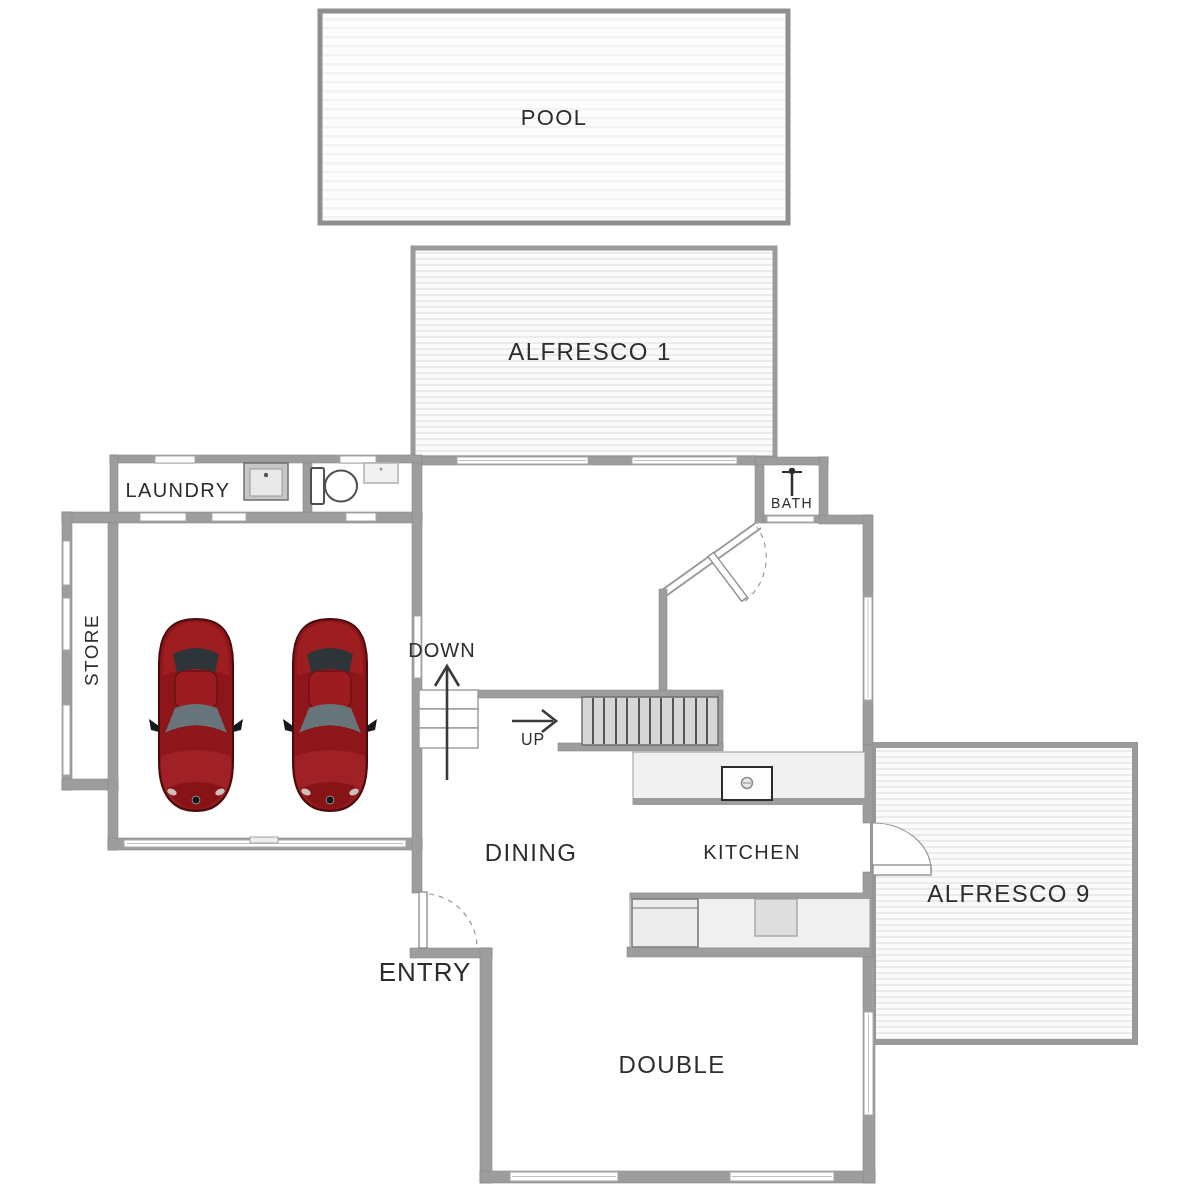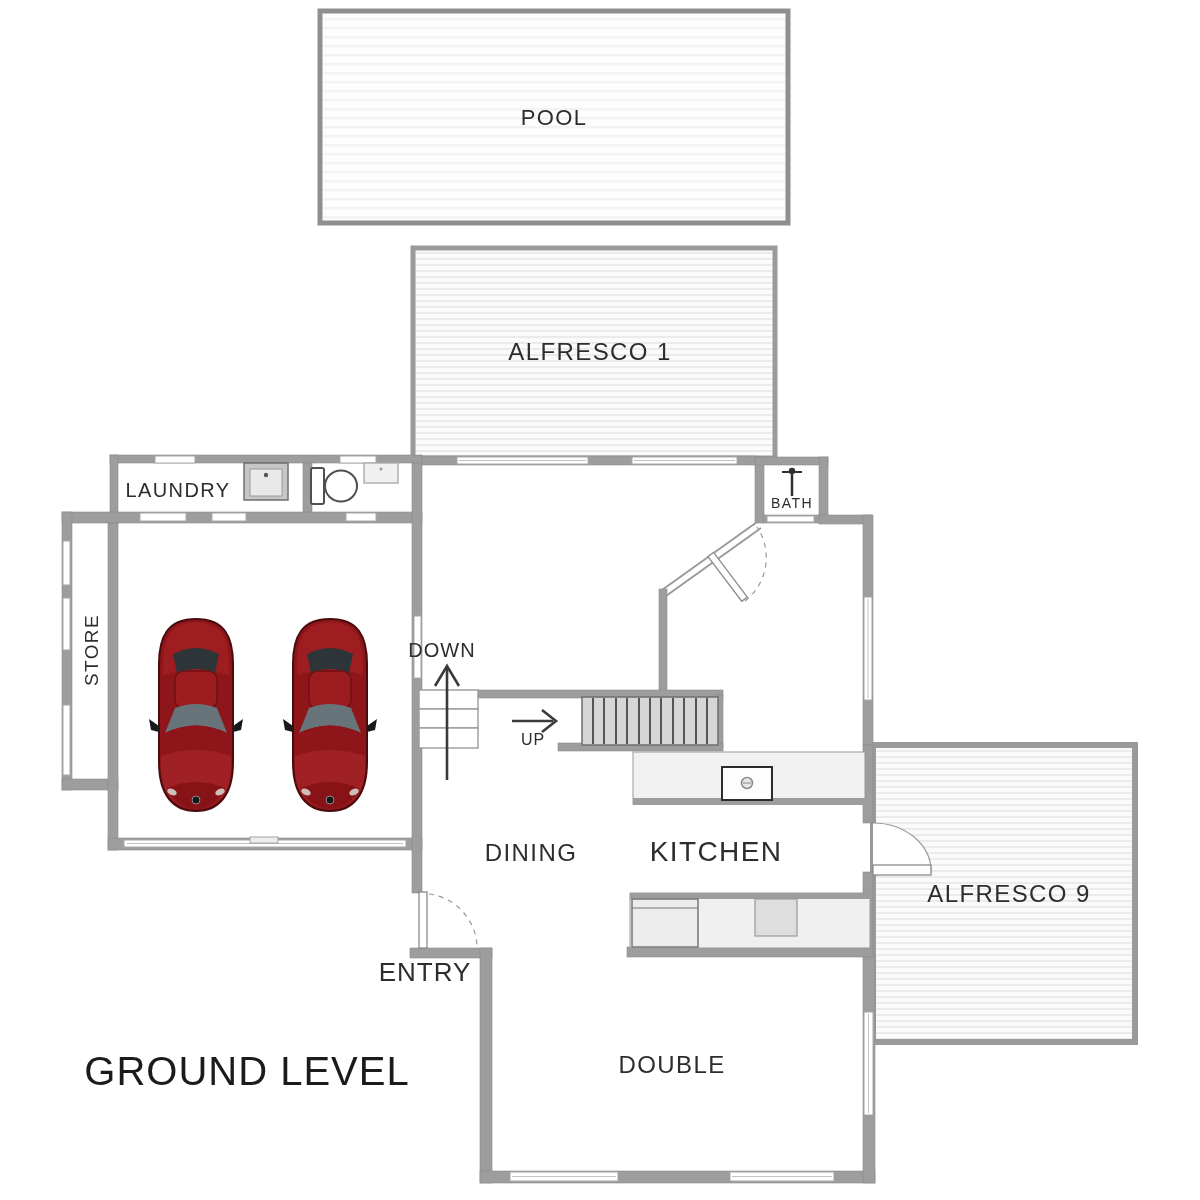--- a/index.html
+++ b/index.html
@@ -203,19 +203,18 @@
 </svg>
 
 <div class="lbl" style="left:554px;top:118px;font-size:22px">POOL</div>
 <div class="lbl" style="left:590px;top:352px;font-size:24px">ALFRESCO 1</div>
 <div class="lbl" style="left:178px;top:490px;font-size:20px">LAUNDRY</div>
 <div class="lbl" style="left:792px;top:503px;font-size:14px">BATH</div>
 <div class="lbl rot" style="left:91px;top:650px;font-size:19px">STORE</div>
 <div class="lbl" style="left:442px;top:650px;font-size:20px;letter-spacing:1px">DOWN</div>
 <div class="lbl" style="left:533px;top:740px;font-size:16px;letter-spacing:1px">UP</div>
 <div class="lbl" style="left:531px;top:853px;font-size:24px">DINING</div>
-<div class="lbl" style="left:716px;top:852px;font-size:28px">KITCHEN</div>
+<div class="lbl" style="left:752px;top:852px;font-size:20px">KITCHEN</div>
 <div class="lbl" style="left:1009px;top:894px;font-size:24px">ALFRESCO 9</div>
 <div class="lbl" style="left:425px;top:972px;font-size:26px;letter-spacing:1px">ENTRY</div>
 <div class="lbl" style="left:672px;top:1065px;font-size:24px">DOUBLE</div>
-<div class="title" style="left:247px;top:1071px">GROUND LEVEL</div>
 
 </div>
 
 </body></html>

